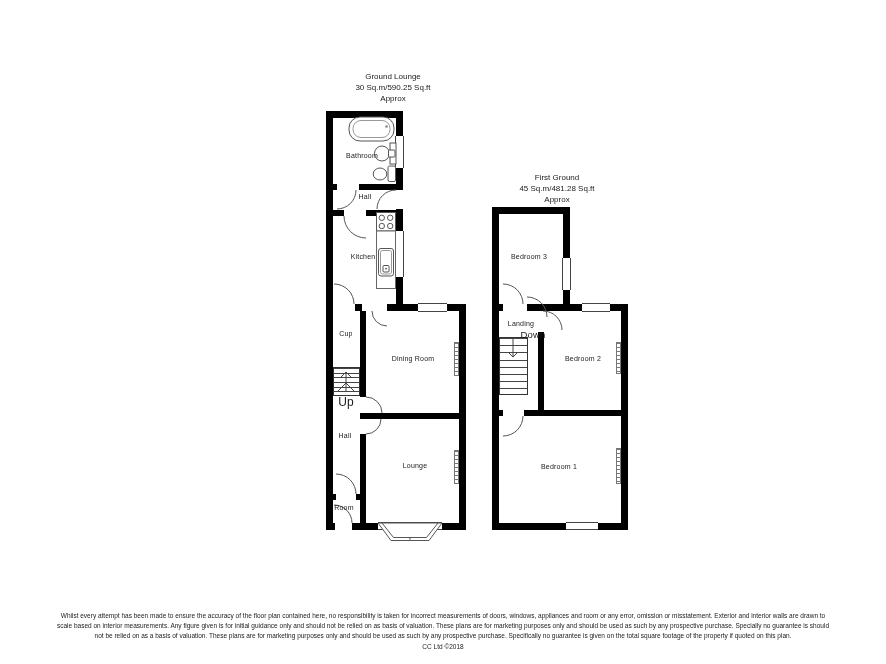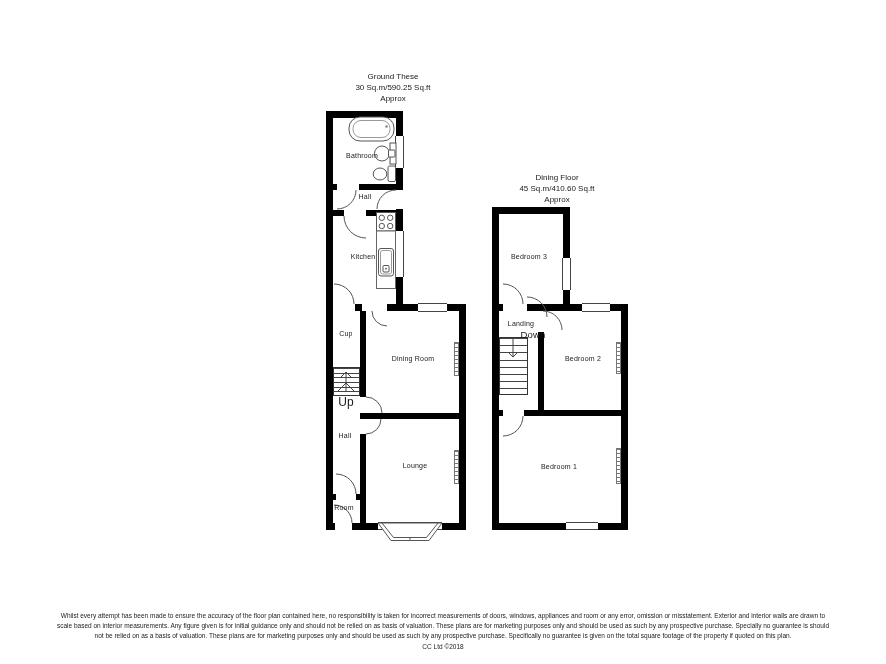--- a/index.html
+++ b/index.html
@@ -22,27 +22,27 @@
   .footer{position:absolute;left:0;right:0;top:611px;text-align:center;
           font-size:6.5px;line-height:10.2px;color:#1a1a1a;}
   .footer div{white-space:nowrap;}
 </style>
 </head>
 <body>
 
 <div id="canvas">
 
   <div class="title-block" style="left:393px;top:71px;">
-    <div>Ground These</div>
+    <div>Ground Lounge</div>
     <div>30 Sq.m/590.25 Sq.ft</div>
     <div>Approx</div>
   </div>
   <div class="title-block" style="left:557px;top:172px;">
-    <div>Dining Floor</div>
-    <div>45 Sq.m/410.60 Sq.ft</div>
+    <div>First Ground</div>
+    <div>45 Sq.m/481.28 Sq.ft</div>
     <div>Approx</div>
   </div>
 
   <div class="w" style="left:326px;top:111px;width:7px;height:419px;"></div>
   <div class="w" style="left:326px;top:111px;width:77px;height:7px;"></div>
   <div class="w" style="left:396px;top:111px;width:7px;height:25px;"></div>
   <div class="w" style="left:396px;top:168px;width:7px;height:22px;"></div>
   <div class="w" style="left:396px;top:209px;width:7px;height:22px;"></div>
   <div class="w" style="left:396px;top:277px;width:7px;height:34px;"></div>
   <div class="w" style="left:355px;top:304px;width:7px;height:7px;"></div>

